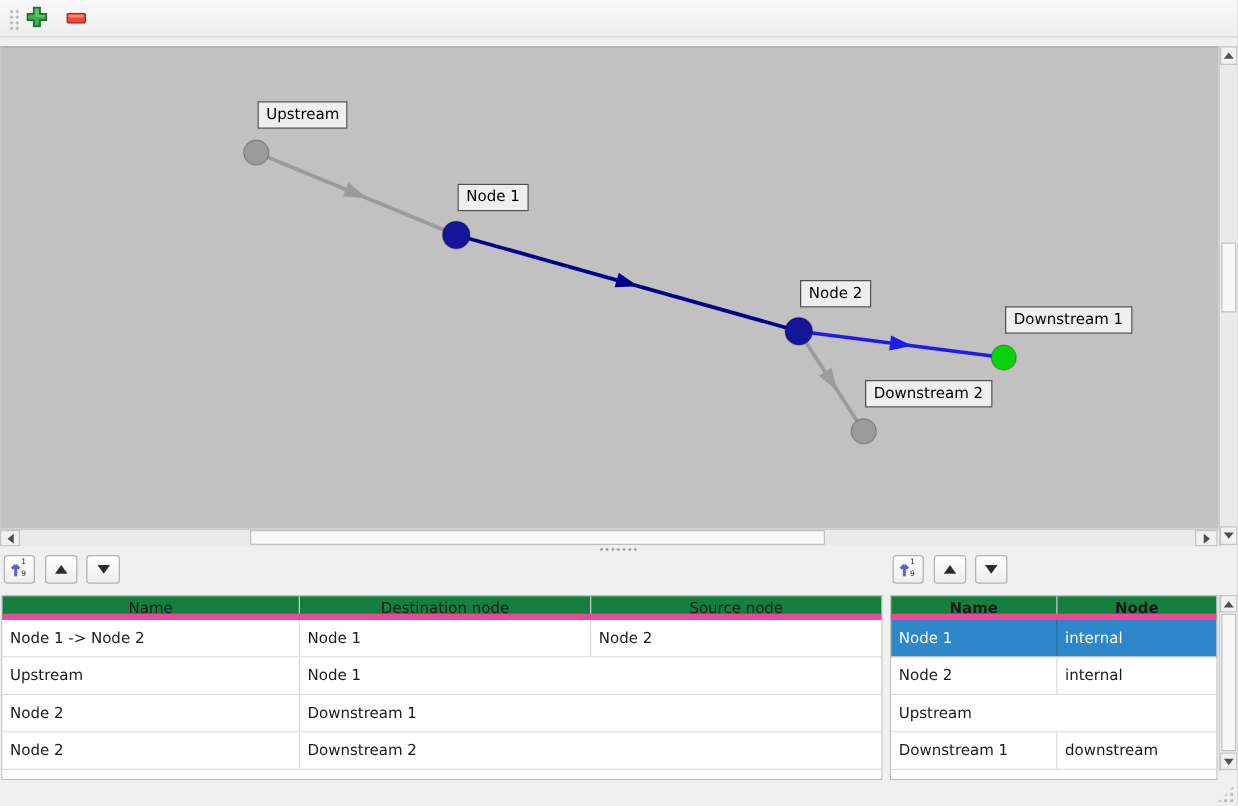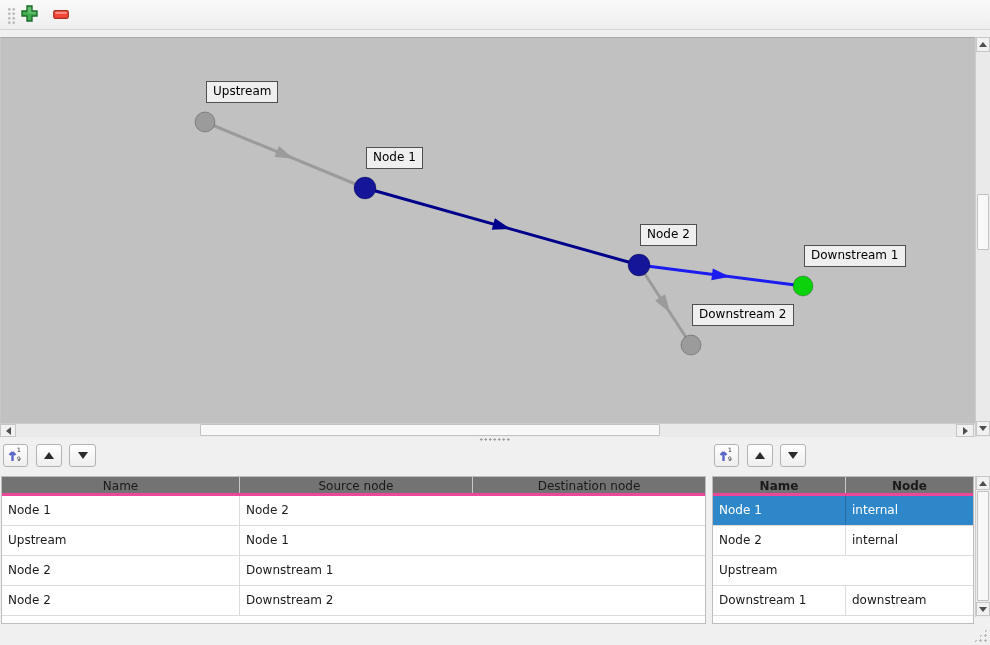--- a/index.html
+++ b/index.html
@@ -62,21 +62,21 @@
   .btn {
     position:absolute; top:444px; height:23px;
     background:linear-gradient(#ffffff,#eeeeee);
     border:1px solid #b3b3b3; border-radius:3px;
     display:flex; align-items:center; justify-content:center; cursor:pointer;
   }
   .tri-up   { width:0; height:0; border-left:5px solid transparent; border-right:5px solid transparent; border-bottom:7px solid #2b2b2b; }
   .tri-down { width:0; height:0; border-left:5px solid transparent; border-right:5px solid transparent; border-top:7px solid #2b2b2b; }
   
   .table { position:absolute; top:476px; background:#ffffff; border:1px solid #bdbdbd; }
-  .t-head { display:grid; height:19px; background:#737373; border-bottom:3px solid #ec4899; }
+  .t-head { display:grid; height:19px; background:#15803d; border-bottom:5px solid #ec4899; }
   .t-head .hcell {
     text-align:center; line-height:18px; font-size:12px;
     border-right:1px solid #c9c9c9; overflow:hidden; cursor:pointer;
   }
   .t-head .hcell:last-child { border-right:none; }
   .t-row { display:grid; height:30px; border-bottom:1px solid #dcdcdc; background:#fff; cursor:pointer; }
   .t-row .cell {
     padding-left:6px; line-height:29px; font-size:12px;
     border-right:1px solid #dcdcdc; overflow:hidden; white-space:nowrap;
   }
@@ -192,25 +192,26 @@
 <div class="btn" style="left:747px; width:26px;">
     <span class="tri-up"></span>
   </div>
 <div class="btn" style="left:780px; width:26px;">
     <span class="tri-down"></span>
   </div>
 
 <div class="table" style="left:1px; width:705px;">
   <div class="t-head edges-grid">
     <div class="hcell">Name</div>
+    <div class="hcell">Destination node</div>
     <div class="hcell">Source node</div>
-    <div class="hcell">Destination node</div>
   </div>
   <div>
       <div class="t-row edges-grid">
+        <div class="cell">Node 1 -&gt; Node 2</div>
         <div class="cell">Node 1</div>
         <div class="cell">Node 2</div>
       </div>
       <div class="t-row edges-grid">
         <div class="cell">Upstream</div>
         <div class="cell">Node 1</div>
       </div>
       <div class="t-row edges-grid">
         <div class="cell">Node 2</div>
         <div class="cell">Downstream 1</div>

